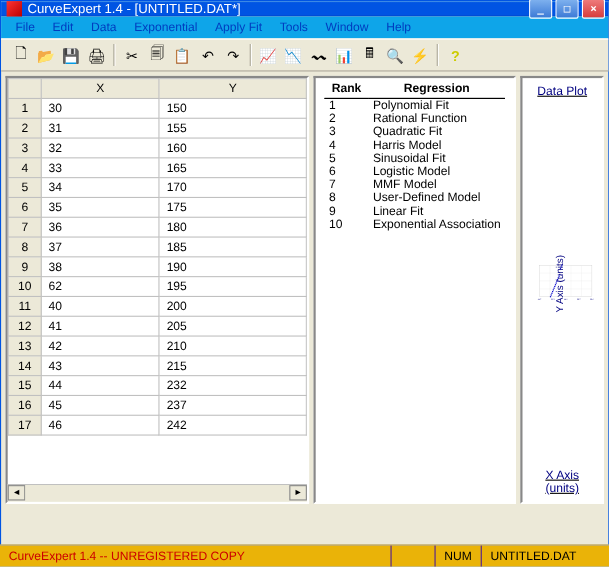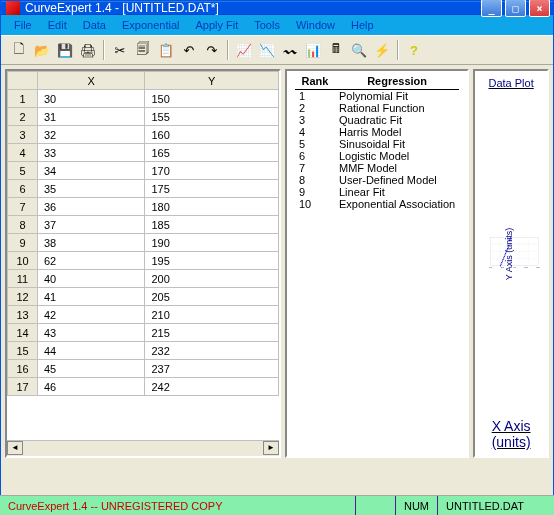--- a/index.html
+++ b/index.html
@@ -31,24 +31,24 @@
 .scrollbar-h .track {flex:1; background:#ece9d8;}
 .right { flex:1; display:flex; flex-direction:row; gap:4px;}
 .ranktable { flex:0 0 auto; padding:4px 8px 6px 8px;}
 .ranktable table { width:100%; border-collapse:collapse; font-size:11px;}
 .ranktable th { border-bottom:1px solid #000; text-align:center; font-weight:bold; padding-bottom:2px;}
 .ranktable td { padding:0 4px;}
 .ranktable td.r { text-align:left; width:30px;}
 .plot { flex:1; padding:6px; display:flex; flex-direction:column;text-decoration:underline;}
 .plot .ptitle { text-align:center; color:#000080; font-size:11px; margin-bottom:4px;}
 .plot .ylab { position:absolute; left:2px; top:50%; transform:translateY(-50%) rotate(-90deg); transform-origin:center; color:#000080; font-size:9px;}
-.plot .xlab { text-align:center; color:#000080; font-size:14px; margin-top:4px;}
+.plot .xlab { text-align:center; color:#000080; font-size:11px; margin-top:4px;}
 .plot .chartbox { flex:1; position:relative; }
 .plot svg { width:100%; height:100%;}
-.statusbar { position:absolute; bottom:0; left:0; right:0; height:20px; border-top:1px solid #aca899; background:#86efac; display:flex; align-items:center; font-size:11px;}
+.statusbar { position:absolute; bottom:0; left:0; right:0; height:20px; border-top:1px solid #aca899; background:#eab308; display:flex; align-items:center; font-size:11px;}
 .statusbar .cell { padding:0 8px; border-left:1px solid #4c1d95; height:100%; display:flex; align-items:center;}
 .statusbar .cell:first-child { flex:1; border-left:none; color:#c00;}
 </style>
 </head>
 <body>
 <div class="window">
 
 <div class="titlebar">
   <span class="appicon"></span>
   <span class="title">CurveExpert 1.4 - [UNTITLED.DAT*]</span>

